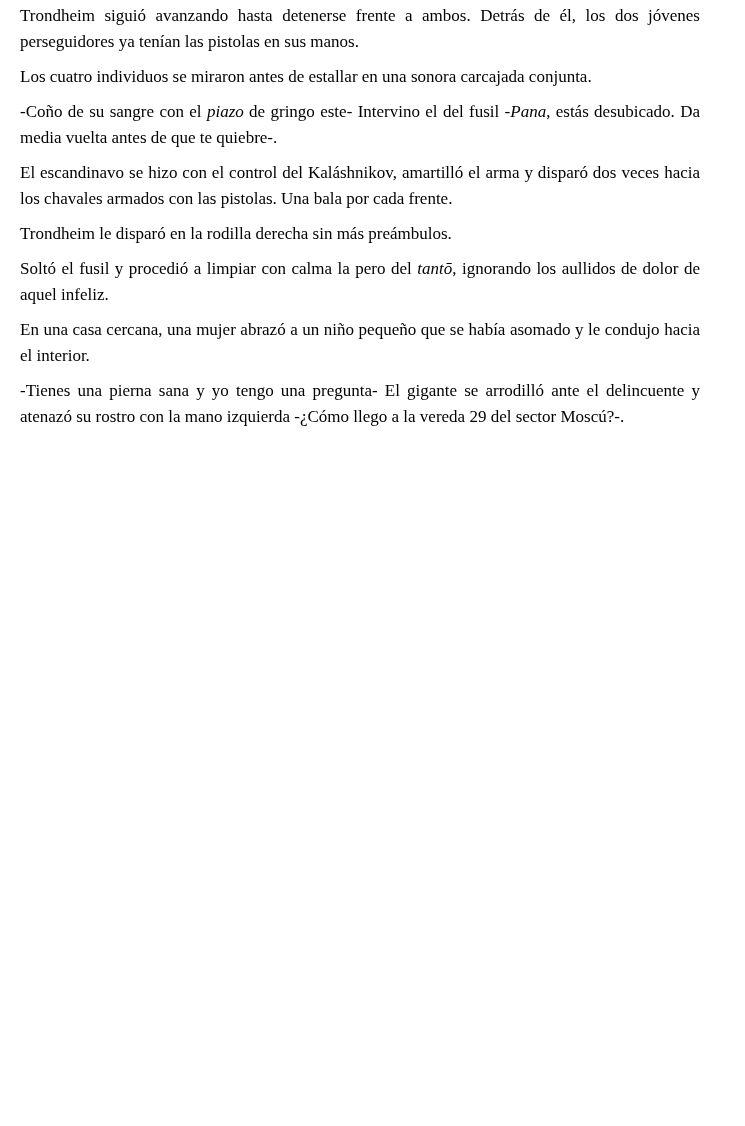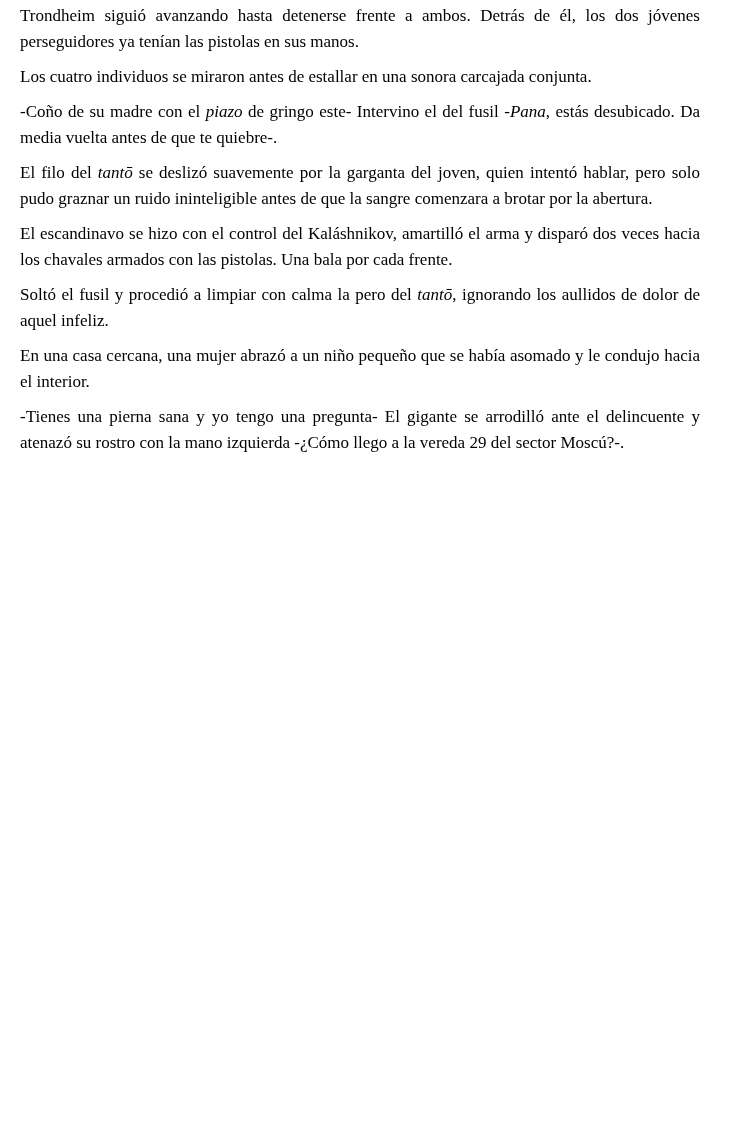--- a/index.html
+++ b/index.html
@@ -32,20 +32,20 @@
     font-style: italic;
   }
 </style>
 </head>
 <body>
 
 <div class="page">
   <div id="document-text">
       <p><span>Trondheim siguió avanzando hasta detenerse frente a ambos. Detrás de él, los dos jóvenes perseguidores ya tenían las pistolas en sus manos.</span></p>
       <p><span>Los cuatro individuos se miraron antes de estallar en una sonora carcajada conjunta.</span></p>
-      <p><span>-Coño de su madre con el </span><em>piazo</em><span> de gringo este- Intervino el del fusil -</span><em>Pana</em><span>, estás desubicado. Da media vuelta antes de que te quiebre-.</span></p>
-      <p><span>El filo del </span><em>tantō</em><span> se deslizó suavemente por la garganta del joven, quien intentó hablar, pero solo pudo graznar un ruido ininteligible antes de que la sangre comenzara a brotar por la abertura.</span></p>
+      <p><span>-Coño de su sangre con el </span><em>piazo</em><span> de gringo este- Intervino el del fusil -</span><em>Pana</em><span>, estás desubicado. Da media vuelta antes de que te quiebre-.</span></p>
       <p><span>El escandinavo se hizo con el control del Kaláshnikov, amartilló el arma y disparó dos veces hacia los chavales armados con las pistolas. Una bala por cada frente.</span></p>
+      <p><span>Trondheim le disparó en la rodilla derecha sin más preámbulos.</span></p>
       <p><span>Soltó el fusil y procedió a limpiar con calma la pero del </span><em>tantō</em><span>, ignorando los aullidos de dolor de aquel infeliz.</span></p>
       <p><span>En una casa cercana, una mujer abrazó a un niño pequeño que se había asomado y le condujo hacia el interior.</span></p>
       <p><span>-Tienes una pierna sana y yo tengo una pregunta- El gigante se arrodilló ante el delincuente y atenazó su rostro con la mano izquierda -¿Cómo llego a la vereda 29 del sector Moscú?-.</span></p>
     </div>
 </div>
 
 </body></html>

